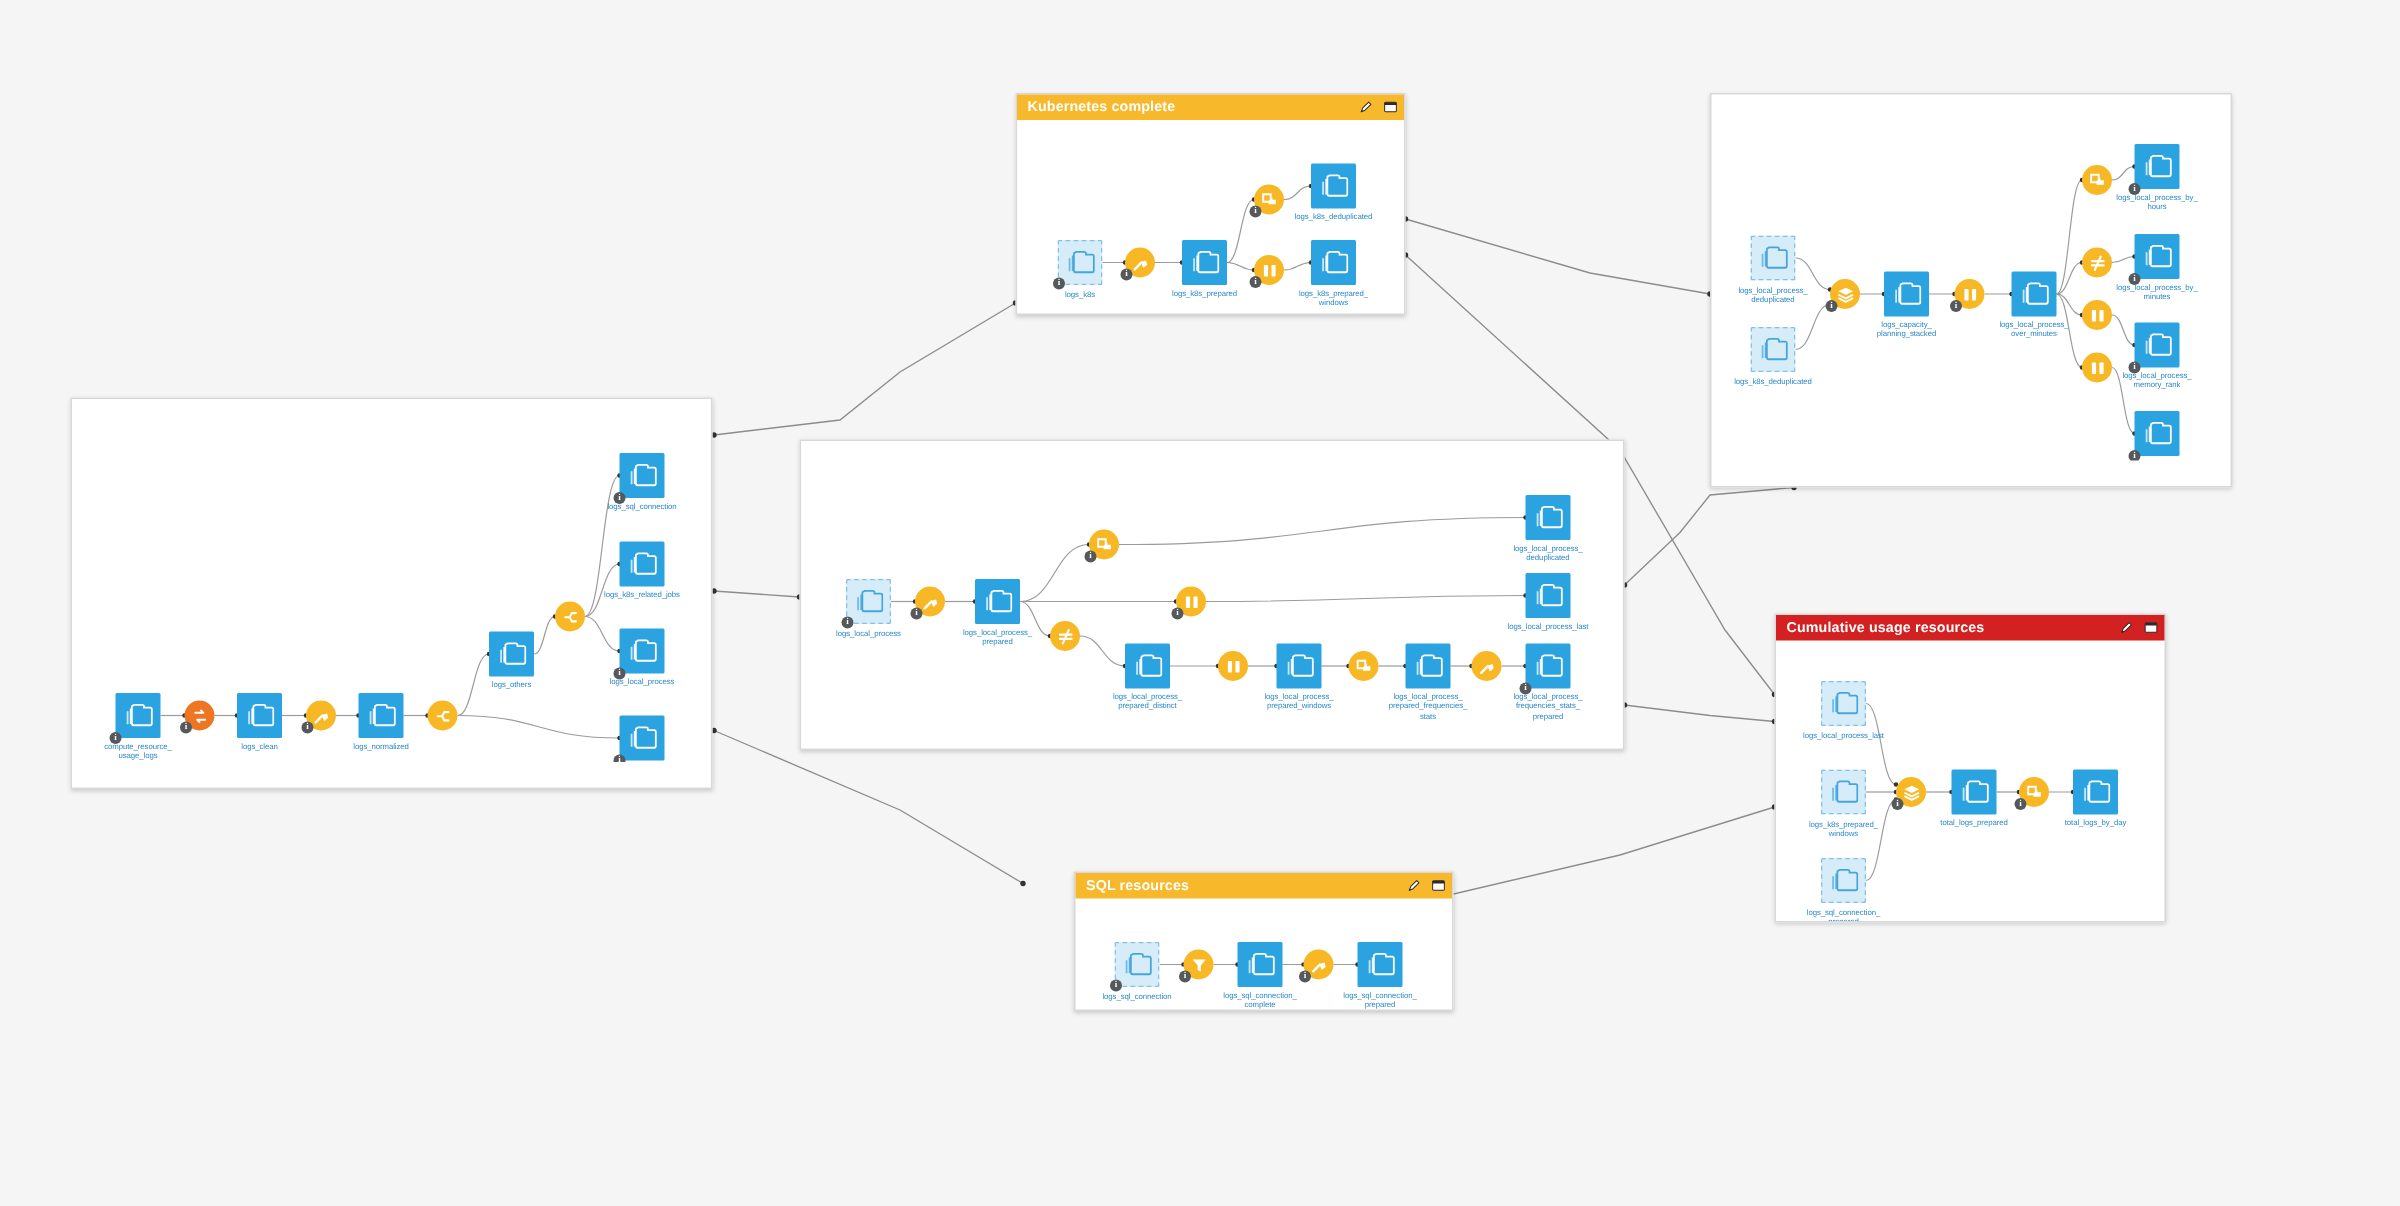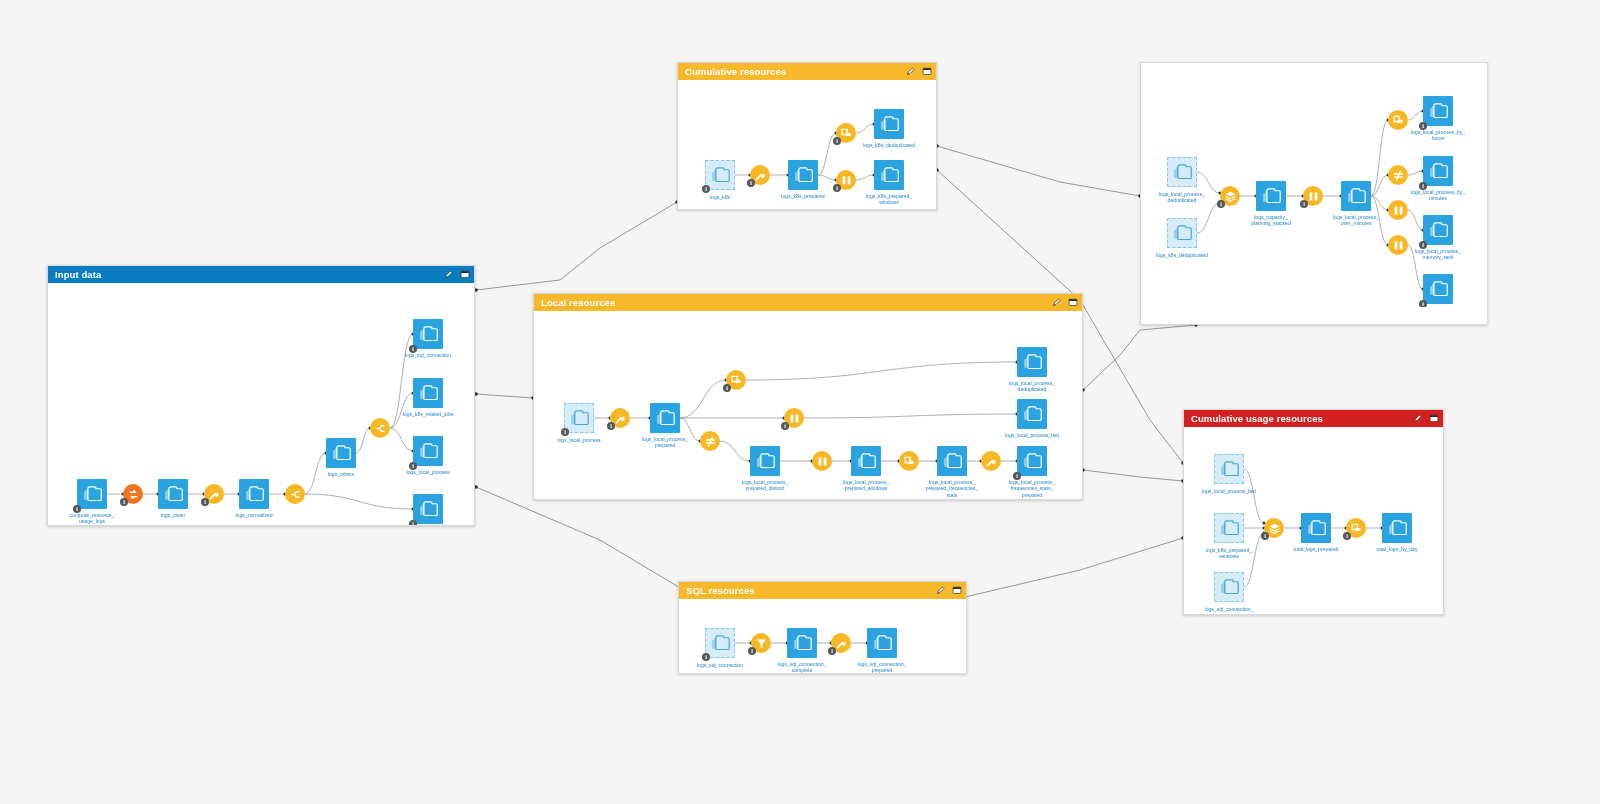--- a/index.html
+++ b/index.html
@@ -110,33 +110,20 @@
       <path d="M 1083,470 L 1140,477 L 1183,481" stroke="#8c8c8c" stroke-width="0.9" fill="none"></path>
       <circle cx="1083" cy="470" r="1.8" fill="#333"></circle>
       <circle cx="1183" cy="481" r="1.8" fill="#333"></circle>
       <path d="M 935,604 L 1080,570 L 1183,538" stroke="#8c8c8c" stroke-width="0.9" fill="none"></path>
       <circle cx="935" cy="604" r="1.8" fill="#333"></circle>
       <circle cx="1183" cy="538" r="1.8" fill="#333"></circle>
     </svg>
 
   <div id="panels">
       <div class="panel" style="left: 47px; top: 265px; width: 428px; height: 261px;">
-        <div class="panel-bar bar-blue">
-          <span class="ttl">Input data</span>
-          <div class="bar-icons">
-            <span class="bar-ico" title="Edit"><svg viewBox="0 0 12 12" width="9" height="9">
-                <path d="M2 10 L3.4 6.6 L8.6 1.4 L10.6 3.4 L5.4 8.6 z" fill="#ffffff" stroke="#2b2b2b" stroke-width=".9" stroke-linejoin="round"></path>
-                <path d="M2 10 L3.6 9.4" stroke="#2b2b2b" stroke-width=".9"></path>
-              </svg></span>
-            <span class="bar-ico" title="Maximize"><svg viewBox="0 0 12 12" width="10" height="9">
-                <rect x="0.8" y="1.6" width="10.4" height="8.4" rx="1" fill="#ffffff" stroke="#2b2b2b" stroke-width=".9"></rect>
-                <rect x="0.8" y="1.6" width="10.4" height="2.4" fill="#2b2b2b"></rect>
-              </svg></span>
-          </div>
-        </div>
         <div class="panel-body">
           <svg style="position:absolute;left:0;top:0;width:100%;height:100%;">
             <path d="M 59 211 C 67 211, 67 211, 75 211" stroke="#9b9b9b" stroke-width="0.8" fill="none"></path>
             <circle cx="75" cy="211" r="1.5" fill="#333"></circle>
             <path d="M 95 211 C 102.5 211, 102.5 211, 110 211" stroke="#9b9b9b" stroke-width="0.8" fill="none"></path>
             <circle cx="110" cy="211" r="1.5" fill="#333"></circle>
             <path d="M 140 211 C 148 211, 148 211, 156 211" stroke="#9b9b9b" stroke-width="0.8" fill="none"></path>
             <circle cx="156" cy="211" r="1.5" fill="#333"></circle>
             <path d="M 176 211 C 183.5 211, 183.5 211, 191 211" stroke="#9b9b9b" stroke-width="0.8" fill="none"></path>
             <circle cx="191" cy="211" r="1.5" fill="#333"></circle>
@@ -246,21 +233,21 @@
           <div class="op " style="left:322px;top:135px;">
             <svg viewBox="0 0 16 16">
               <path d="M3.5 8 h3.4 M9 4.6 l3.3 0 M9 11.4 l3.3 0" stroke="#fff" stroke-width="1.7" stroke-linecap="round" fill="none"></path>
               <path d="M6.9 8 C 7.8 8 8.2 4.6 9 4.6 M6.9 8 C 7.8 8 8.2 11.4 9 11.4" stroke="#fff" stroke-width="1.7" fill="none" stroke-linecap="round"></path>
             </svg>
           </div>
         </div>
       </div>
       <div class="panel" style="left: 677px; top: 62px; width: 260px; height: 148px;">
         <div class="panel-bar bar-amber">
-          <span class="ttl">Cumulative resources</span>
+          <span class="ttl">Kubernetes complete</span>
           <div class="bar-icons">
             <span class="bar-ico" title="Edit"><svg viewBox="0 0 12 12" width="9" height="9">
                 <path d="M2 10 L3.4 6.6 L8.6 1.4 L10.6 3.4 L5.4 8.6 z" fill="#ffffff" stroke="#2b2b2b" stroke-width=".9" stroke-linejoin="round"></path>
                 <path d="M2 10 L3.6 9.4" stroke="#2b2b2b" stroke-width=".9"></path>
               </svg></span>
             <span class="bar-ico" title="Maximize"><svg viewBox="0 0 12 12" width="10" height="9">
                 <rect x="0.8" y="1.6" width="10.4" height="8.4" rx="1" fill="#ffffff" stroke="#2b2b2b" stroke-width=".9"></rect>
                 <rect x="0.8" y="1.6" width="10.4" height="2.4" fill="#2b2b2b"></rect>
               </svg></span>
           </div>
@@ -331,33 +318,20 @@
           <div class="op " style="left:158px;top:90px;">
             <svg viewBox="0 0 16 16">
               <rect x="3.2" y="3.2" width="3.4" height="9.6" rx=".6" fill="#fff"></rect>
               <rect x="9.4" y="3.2" width="3.4" height="9.6" rx=".6" fill="#fff"></rect>
             </svg>
             <span class="badge">i</span>
           </div>
         </div>
       </div>
       <div class="panel" style="left: 533px; top: 293px; width: 550px; height: 207px;">
-        <div class="panel-bar bar-amber">
-          <span class="ttl">Local resources</span>
-          <div class="bar-icons">
-            <span class="bar-ico" title="Edit"><svg viewBox="0 0 12 12" width="9" height="9">
-                <path d="M2 10 L3.4 6.6 L8.6 1.4 L10.6 3.4 L5.4 8.6 z" fill="#ffffff" stroke="#2b2b2b" stroke-width=".9" stroke-linejoin="round"></path>
-                <path d="M2 10 L3.6 9.4" stroke="#2b2b2b" stroke-width=".9"></path>
-              </svg></span>
-            <span class="bar-ico" title="Maximize"><svg viewBox="0 0 12 12" width="10" height="9">
-                <rect x="0.8" y="1.6" width="10.4" height="8.4" rx="1" fill="#ffffff" stroke="#2b2b2b" stroke-width=".9"></rect>
-                <rect x="0.8" y="1.6" width="10.4" height="2.4" fill="#2b2b2b"></rect>
-              </svg></span>
-          </div>
-        </div>
         <div class="panel-body">
           <svg style="position:absolute;left:0;top:0;width:100%;height:100%;">
             <path d="M 60 107 C 68 107, 68 107, 76 107" stroke="#9b9b9b" stroke-width="0.8" fill="none"></path>
             <circle cx="76" cy="107" r="1.5" fill="#333"></circle>
             <path d="M 96 107 C 106 107, 106 107, 116 107" stroke="#9b9b9b" stroke-width="0.8" fill="none"></path>
             <circle cx="116" cy="107" r="1.5" fill="#333"></circle>
             <path d="M 146 107 C 156 107, 156 130, 166 130" stroke="#9b9b9b" stroke-width="0.8" fill="none"></path>
             <circle cx="166" cy="130" r="1.5" fill="#333"></circle>
             <path d="M 146 107 C 169 107, 169 69, 192 69" stroke="#9b9b9b" stroke-width="0.8" fill="none"></path>
             <circle cx="192" cy="69" r="1.5" fill="#333"></circle>
@@ -726,21 +700,21 @@
           </div>
           <div class="op " style="left:162px;top:91px;">
             <svg viewBox="0 0 16 16">
               <path d="M2.6 3 h6.2 v6.2 h-6.2 z" fill="none" stroke="#fff" stroke-width="1.6"></path>
               <path d="M7 8.6 l3.2 -3.2 l0 2.2 l2.8 0 l0 3.6 l-6 0 z" fill="#fff"></path>
             </svg>
             <span class="badge">i</span>
           </div>
         </div>
       </div>
-      <div class="panel" style="left: 678px; top: 581px; width: 289px; height: 93px;">
+      <div class="panel" style="left: 716px; top: 581px; width: 253px; height: 93px;">
         <div class="panel-bar bar-amber">
           <span class="ttl">SQL resources</span>
           <div class="bar-icons">
             <span class="bar-ico" title="Edit"><svg viewBox="0 0 12 12" width="9" height="9">
                 <path d="M2 10 L3.4 6.6 L8.6 1.4 L10.6 3.4 L5.4 8.6 z" fill="#ffffff" stroke="#2b2b2b" stroke-width=".9" stroke-linejoin="round"></path>
                 <path d="M2 10 L3.6 9.4" stroke="#2b2b2b" stroke-width=".9"></path>
               </svg></span>
             <span class="bar-ico" title="Maximize"><svg viewBox="0 0 12 12" width="10" height="9">
                 <rect x="0.8" y="1.6" width="10.4" height="8.4" rx="1" fill="#ffffff" stroke="#2b2b2b" stroke-width=".9"></rect>
                 <rect x="0.8" y="1.6" width="10.4" height="2.4" fill="#2b2b2b"></rect>

